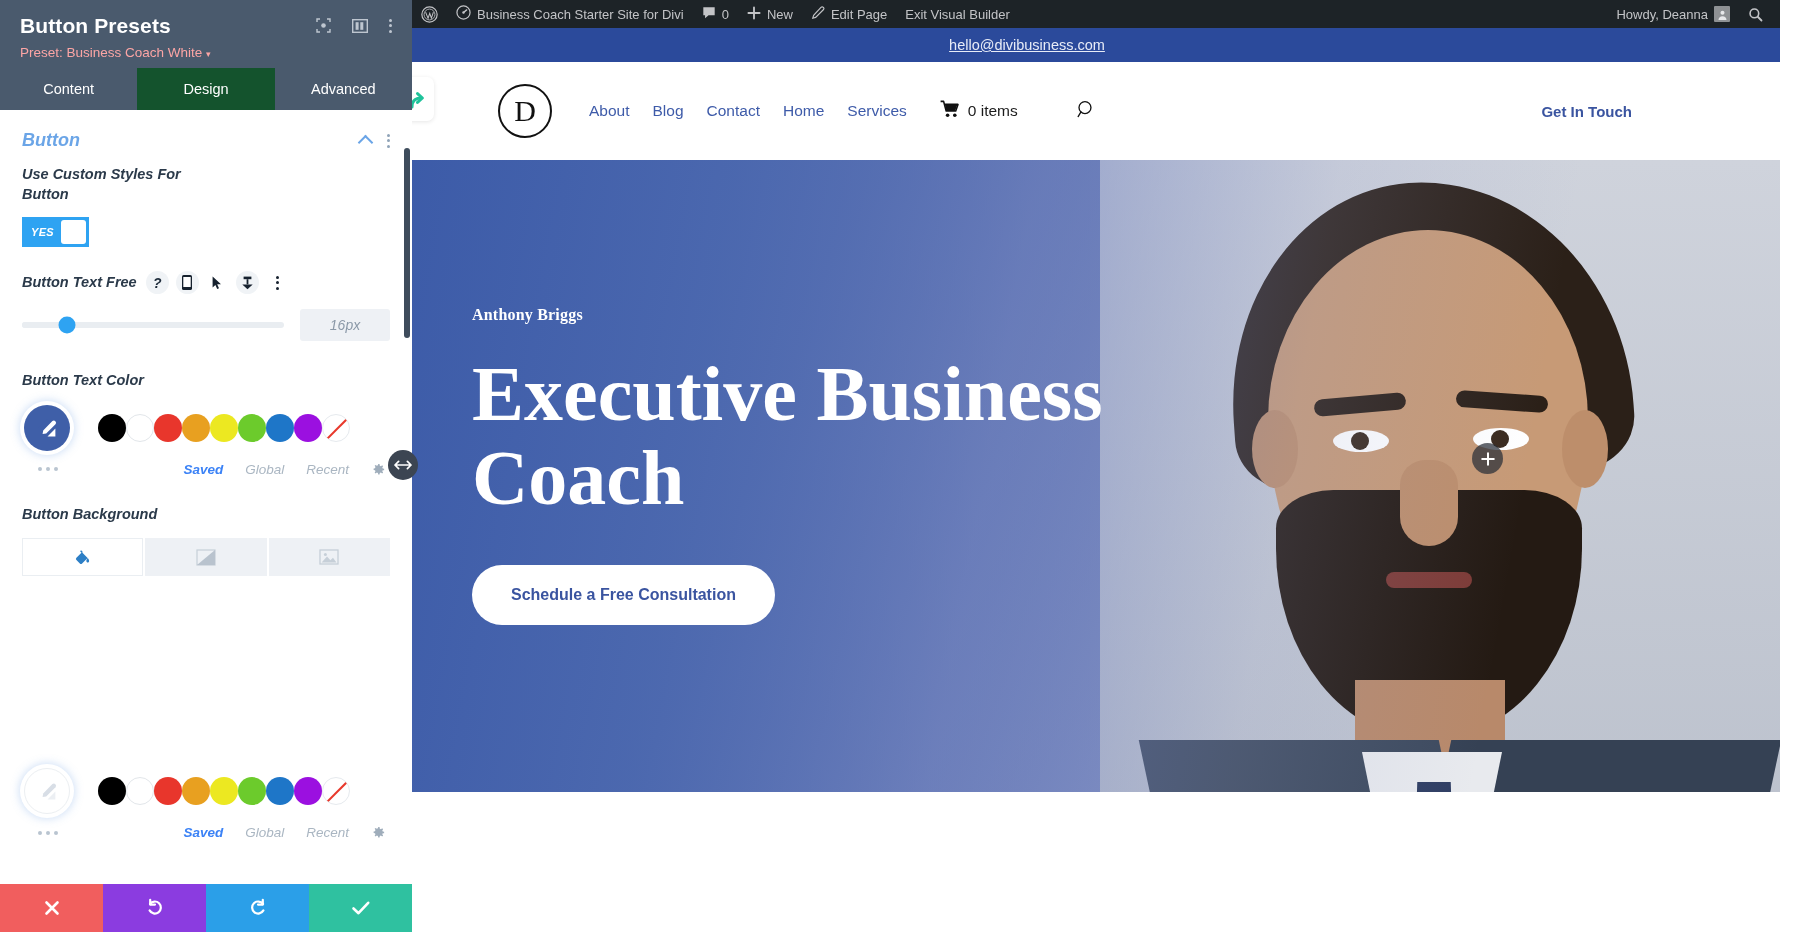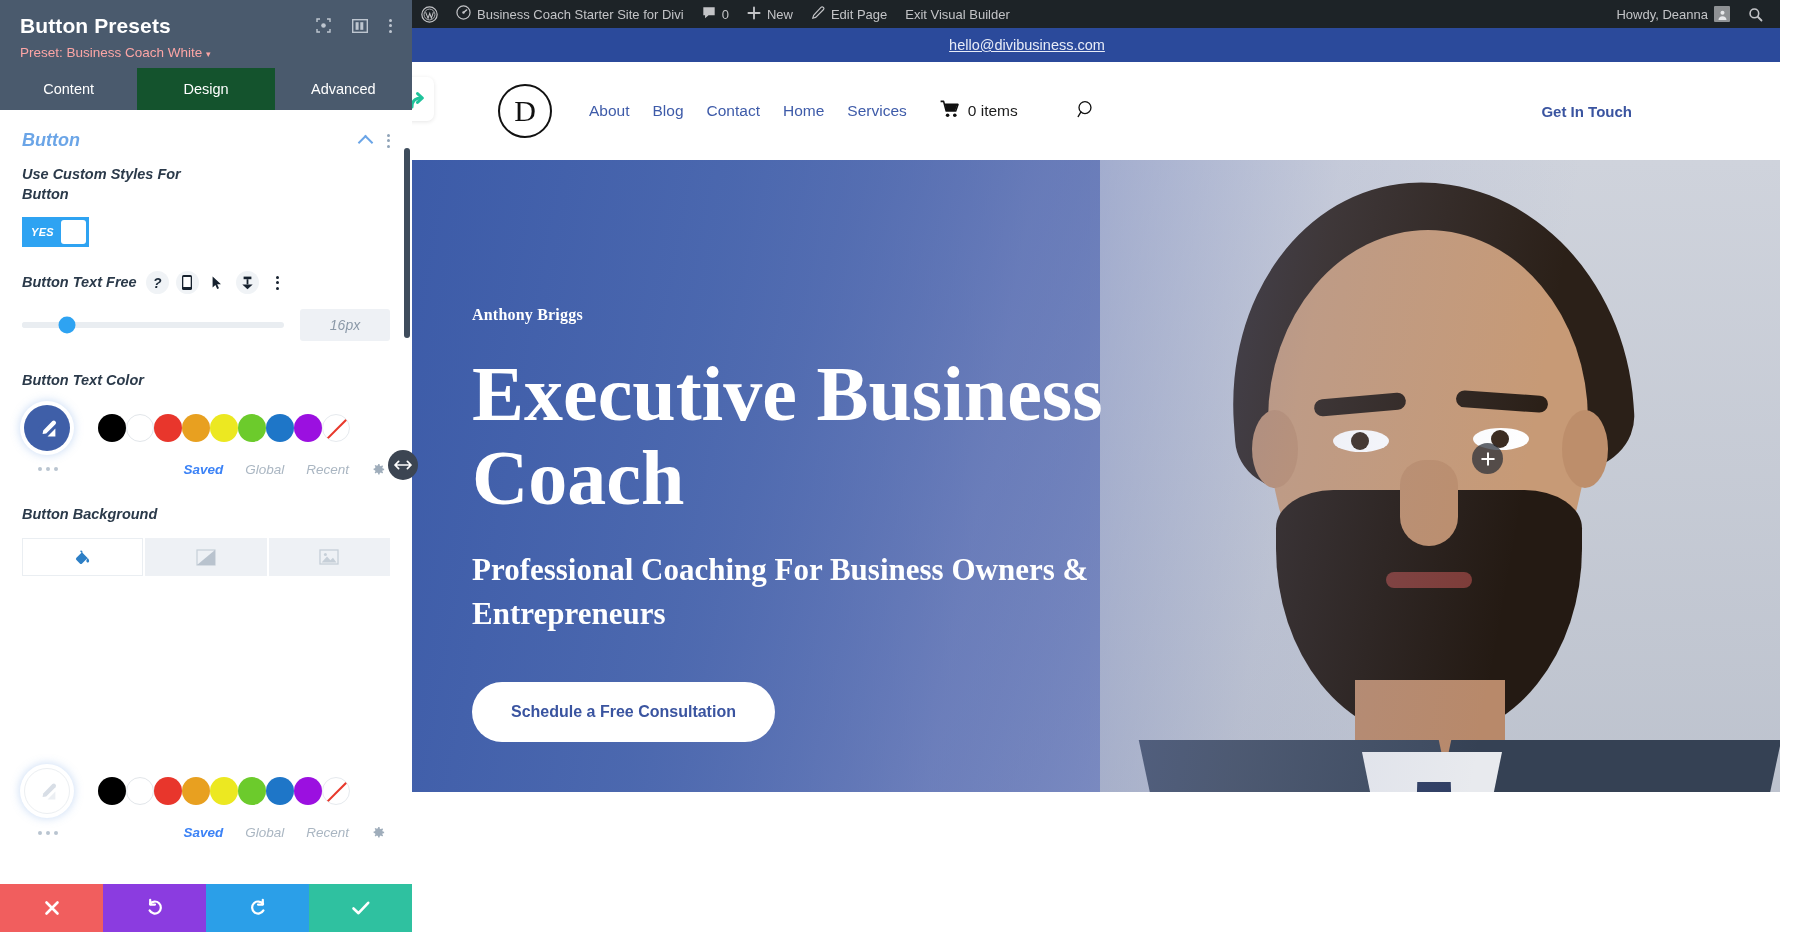--- a/index.html
+++ b/index.html
@@ -688,21 +688,20 @@
             <div class="f-suit-r"></div>
           <div class="f-shirt"></div>
             <div class="f-tie"></div>
         </div>
       </div>
       <div class="hero-overlay"></div>
 
       <div class="hero-content">
         <div class="eyebrow">Anthony Briggs</div>
         <h1 class="hero-h1">Executive Business Coach</h1>
-        <h2 class="hero-h2">Professional Coaching For Business Owners &amp; Entrepreneurs</h2>
         <button class="hero-cta">Schedule a Free Consultation</button>
       </div>
 
       <div class="plus-btn">
         <svg width="14" height="14" viewBox="0 0 14 14">
             <path d="M7 1.2v11.6M1.2 7h11.6" stroke="#fff" stroke-width="2" stroke-linecap="round"></path>
           </svg>
       </div>
 
       <div class="purple-fab">

